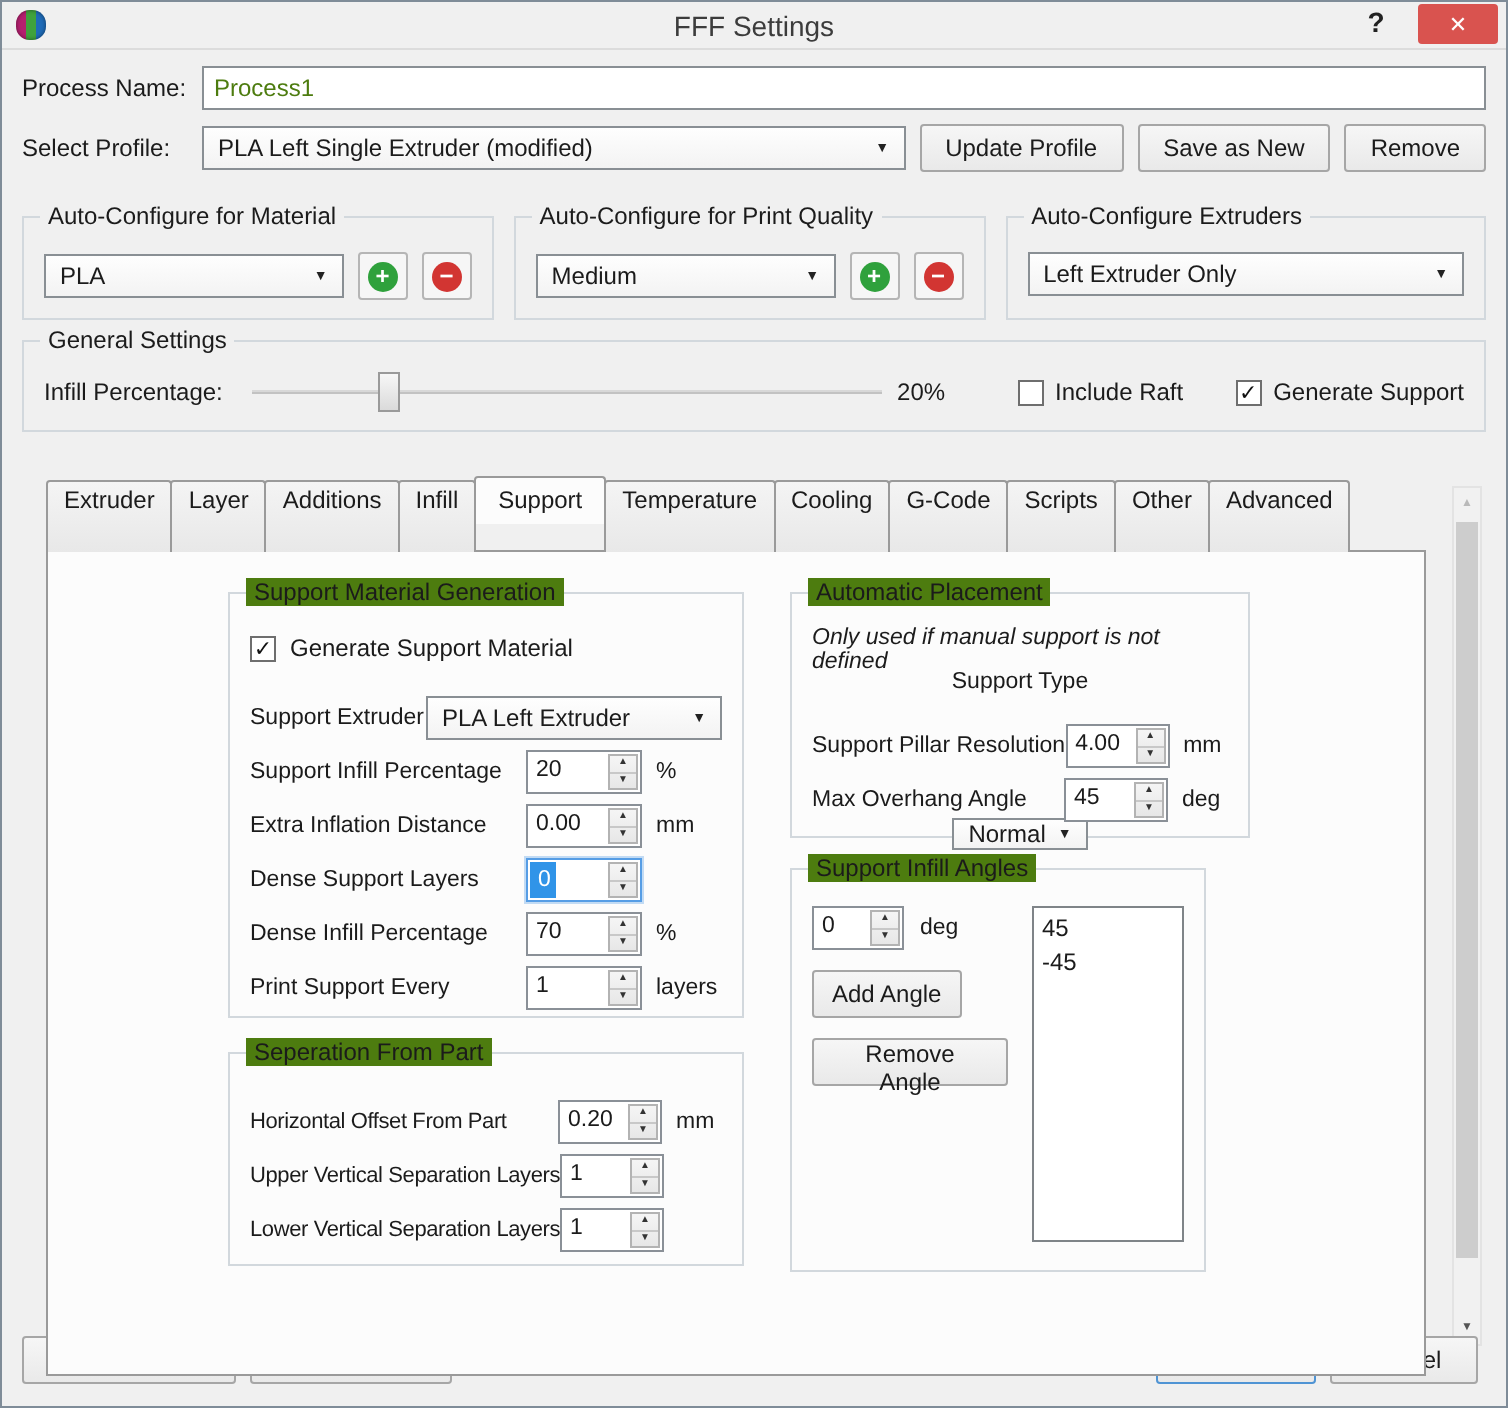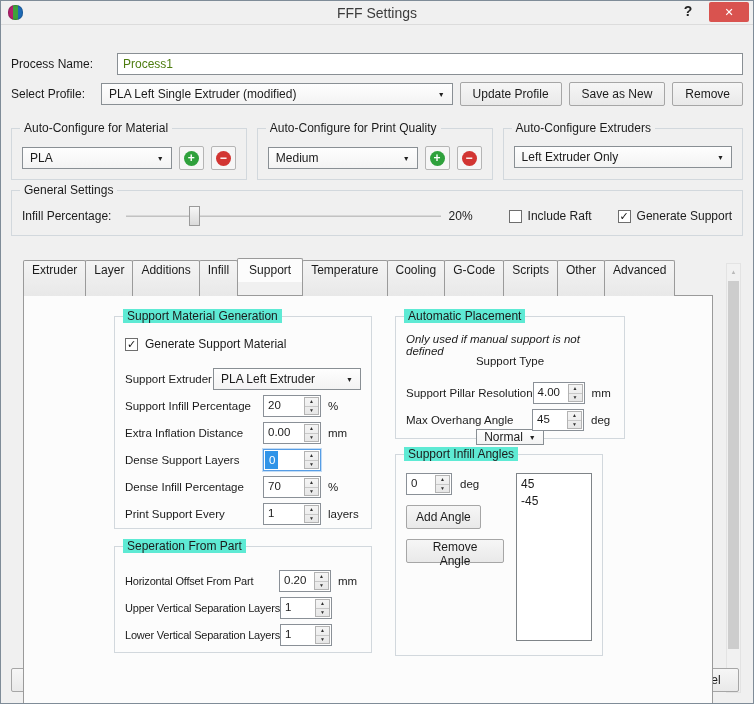--- a/index.html
+++ b/index.html
@@ -17,21 +17,21 @@
   .help{ position:absolute; right:56px; top:2px; font-size:14px; font-weight:bold; color:#222;
          width:18px; text-align:center; cursor:default; }
   .close{ position:absolute; right:4px; top:1px; width:40px; height:20px; background:#d9534f;
           border-radius:2px; display:flex; align-items:center; justify-content:center; }
   .close span{ color:#fff; font-size:11px; font-weight:bold; }
 
   .content{ padding:0 10px; }
 
   
   .frow{ display:flex; align-items:center; margin-top:7px; }
-  .prow{ margin-top:28px;gap:16px; }
+  .prow{ margin-top:8px; }
   .flabel{ width:90px; flex:0 0 90px; }
   .text-input{ flex:1; height:22px; border:1px solid #898f94; background:#fff; padding:0 5px;
                font-family:inherit; font-size:12px; color:#4d7c0f; }
   .combo{ display:flex; align-items:center; height:22px; border:1px solid #898f94;
           background:linear-gradient(#fefefe,#f3f3f3); padding:0 7px; }
   .combo-val{ flex:1; white-space:nowrap; overflow:hidden; }
   .combo-arrow{ font-size:7px; color:#222; margin-left:6px; }
   .grow{ flex:1; }
   .btn{ height:24px; padding:0 12px; margin-left:7px; font-family:inherit; font-size:12px;
         color:#1b1b1b; background:linear-gradient(#f6f6f6,#e9e9e9); border:1px solid #a6a6a6;
@@ -68,21 +68,21 @@
   
   .tabs-region{ position:relative; margin:24px 2px 0 12px; }
   .tabs{ display:flex; position:relative; z-index:2; padding-left:0; height:36px; }
   .tab{ padding:0 8px; line-height:19px; border:1px solid #9a9a9a; border-bottom:none;
         background:linear-gradient(#f4f4f4,#e8e8e8); margin-right:-1px; border-radius:2px 2px 0 0;
         font-size:12px; }
   .tab.active{ background:#fcfcfc; position:relative; z-index:3; margin-top:-2px; line-height:22px;
                height:24px; padding:0 11px; }
   .panel{ position:relative; z-index:1; margin-top:-1px; width:690px; height:413px;
           background:#fcfcfc; border:1px solid #9a9a9a; }
-  .panel .gb-title{ background:#5eead4; }
+  .panel .gb-title{ background:#4d7c0f; }
 
   
   .vscroll{ position:absolute; right:0; top:3px; width:15px; height:430px; background:#f1f1f1;
             border:1px solid #e3e3e3; display:block; }
   .sarrow{ position:absolute; left:0; width:13px; height:14px; text-align:center; font-size:6px;
            line-height:14px; }
   .sarrow.up{ top:1px; color:#b9b9b9; }
   .sarrow.down{ bottom:1px; color:#555; }
   .sthumb{ position:absolute; left:1px; top:17px; width:11px; height:calc(100% - 60px);
            background:#cdcdcd; }

